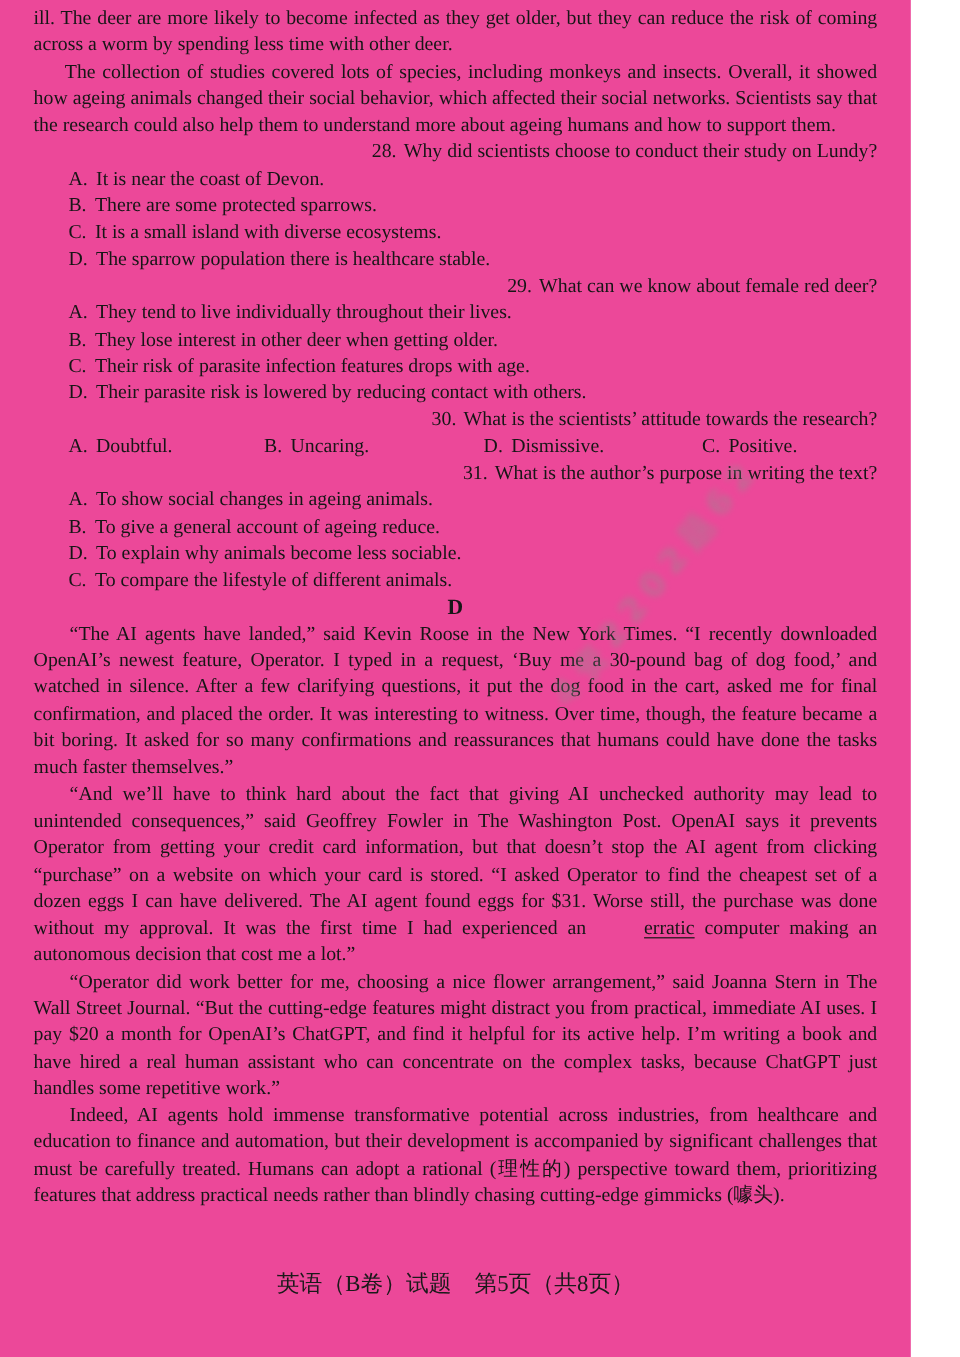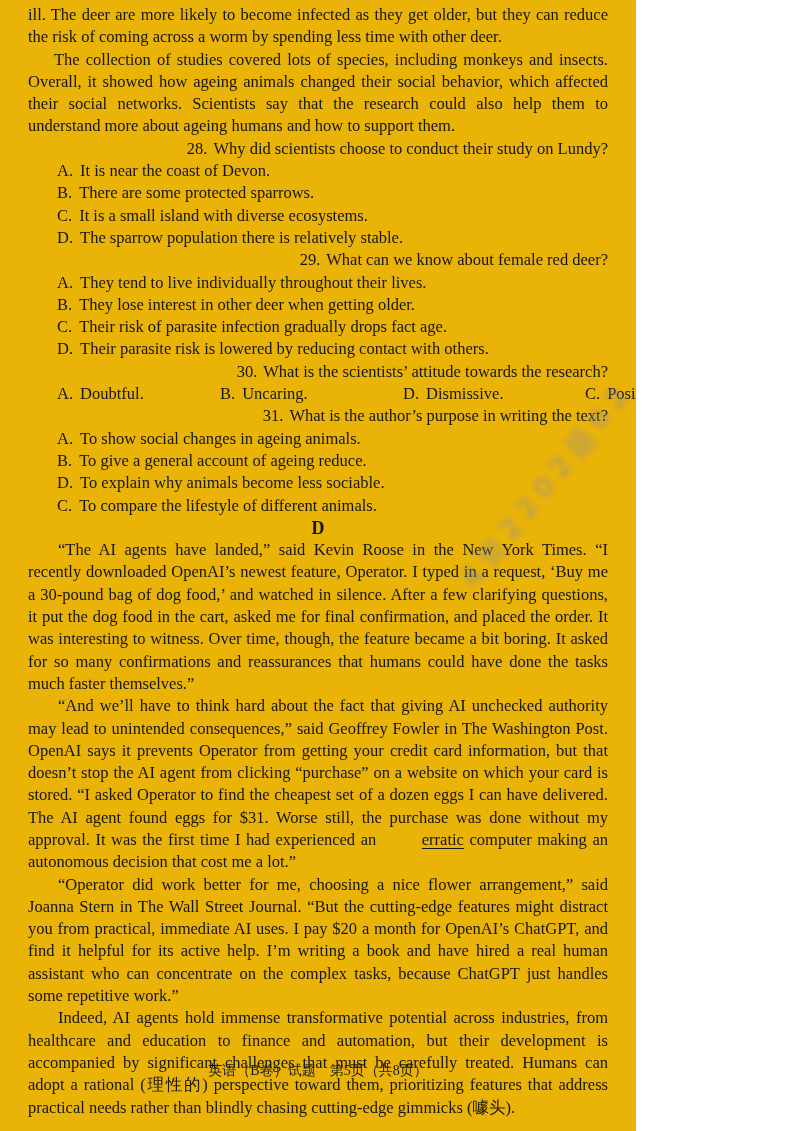--- a/index.html
+++ b/index.html
@@ -1,20 +1,20 @@
 <!DOCTYPE html>
 <html><head>
 <meta charset="utf-8">
 <style>
   html, body { margin: 0; padding: 0; background: #ffffff; }
   .page {
     position: relative;
-    width: 636px;
+    width: 759px;
     height: 1131px;
-    background: #eab308;
+    background: #ec4899;
     overflow: hidden;
     font-family: "Liberation Serif", "DejaVu Serif", serif;
     color: #161616;
     font-size: 16.5px;
     line-height: 22.3px;
   }
   .content { padding: 4px 28px 0 28px; }
   .para { text-align: justify; }
   .para.indent { text-indent: 26px; }
   .q-line { white-space: nowrap; text-align: right; }
@@ -34,21 +34,21 @@
   }
   .d-para { text-align: justify; text-indent: 30px; }
   .it { }
   .ul { text-decoration: underline; text-underline-offset: 3px; margin-left: 40px; }
   .footer {
     position: absolute;
     top: 1060px;
     left: 0;
     right: 0;
     text-align: center;
-    font-size: 14px;
+    font-size: 19px;
     color: #1a1a1a;
   }
   .watermark {
     position: absolute;
     left: 382px;
     top: 474px;
     width: 330px;
     text-align: center;
     transform: rotate(-51deg);
     color: #8f8f8f;
@@ -72,30 +72,30 @@
     <div class="para">ill. The deer are more likely to become infected as they get older, but they can reduce the risk of coming across a worm by spending less time with other deer.</div>
     <div class="para indent">The collection of studies covered lots of species, including monkeys and insects. Overall, it showed how ageing animals changed their social behavior, which affected their social networks. Scientists say that the research could also help them to understand more about ageing humans and how to support them.</div>
 
     <div>
       <div class="q-line">
         <span class="q-num">28.</span><span>Why did scientists choose to conduct their study on Lundy?</span>
       </div>
       <div class="opt"><span class="opt-label">A.</span><span>It is near the coast of Devon.</span></div>
       <div class="opt"><span class="opt-label">B.</span><span>There are some protected sparrows.</span></div>
       <div class="opt"><span class="opt-label">C.</span><span>It is a small island with diverse ecosystems.</span></div>
-      <div class="opt"><span class="opt-label">D.</span><span>The sparrow population there is relatively stable.</span></div>
+      <div class="opt"><span class="opt-label">D.</span><span>The sparrow population there is healthcare stable.</span></div>
     </div>
 
     <div>
       <div class="q-line">
         <span class="q-num">29.</span><span>What can we know about female red deer?</span>
       </div>
       <div class="opt"><span class="opt-label">A.</span><span>They tend to live individually throughout their lives.</span></div>
       <div class="opt"><span class="opt-label">B.</span><span>They lose interest in other deer when getting older.</span></div>
-      <div class="opt"><span class="opt-label">C.</span><span>Their risk of parasite infection gradually drops fact age.</span></div>
+      <div class="opt"><span class="opt-label">C.</span><span>Their risk of parasite infection features drops with age.</span></div>
       <div class="opt"><span class="opt-label">D.</span><span>Their parasite risk is lowered by reducing contact with others.</span></div>
     </div>
 
     <div>
       <div class="q-line">
         <span class="q-num">30.</span><span>What is the scientists’ attitude towards the research?</span>
       </div>
       <div class="opt-row">
         <span><span class="opt-label">A.</span><span>Doubtful.</span></span>
         <span><span class="opt-label">B.</span><span>Uncaring.</span></span>

